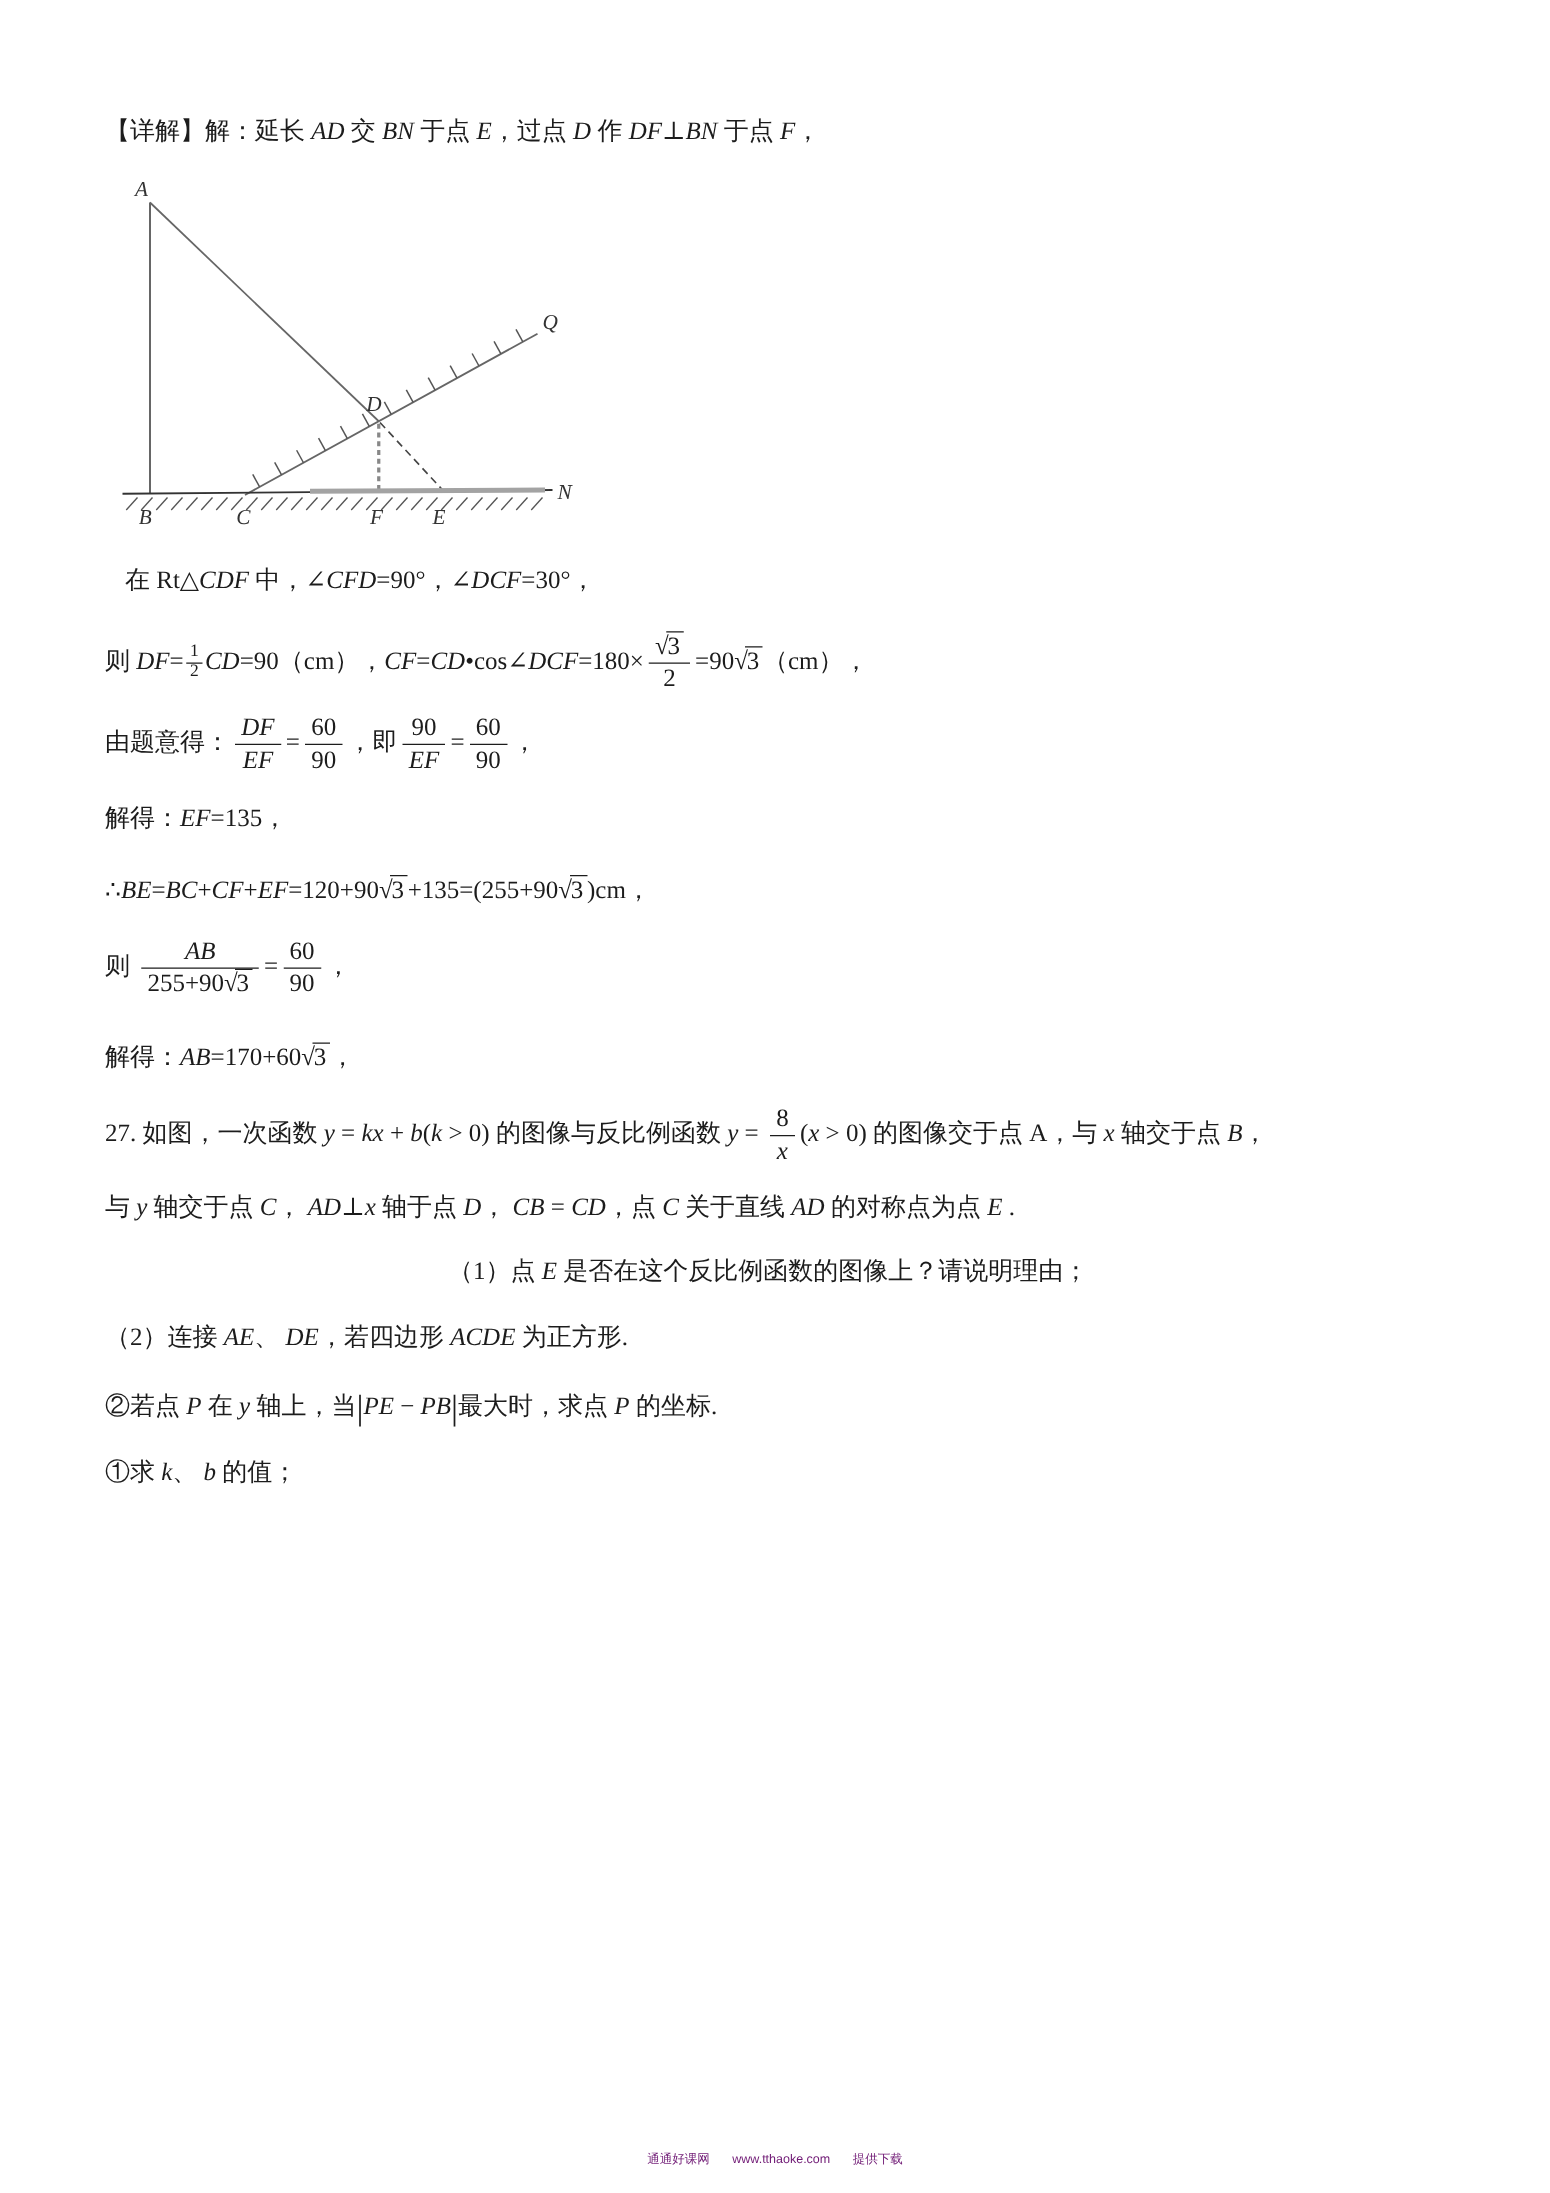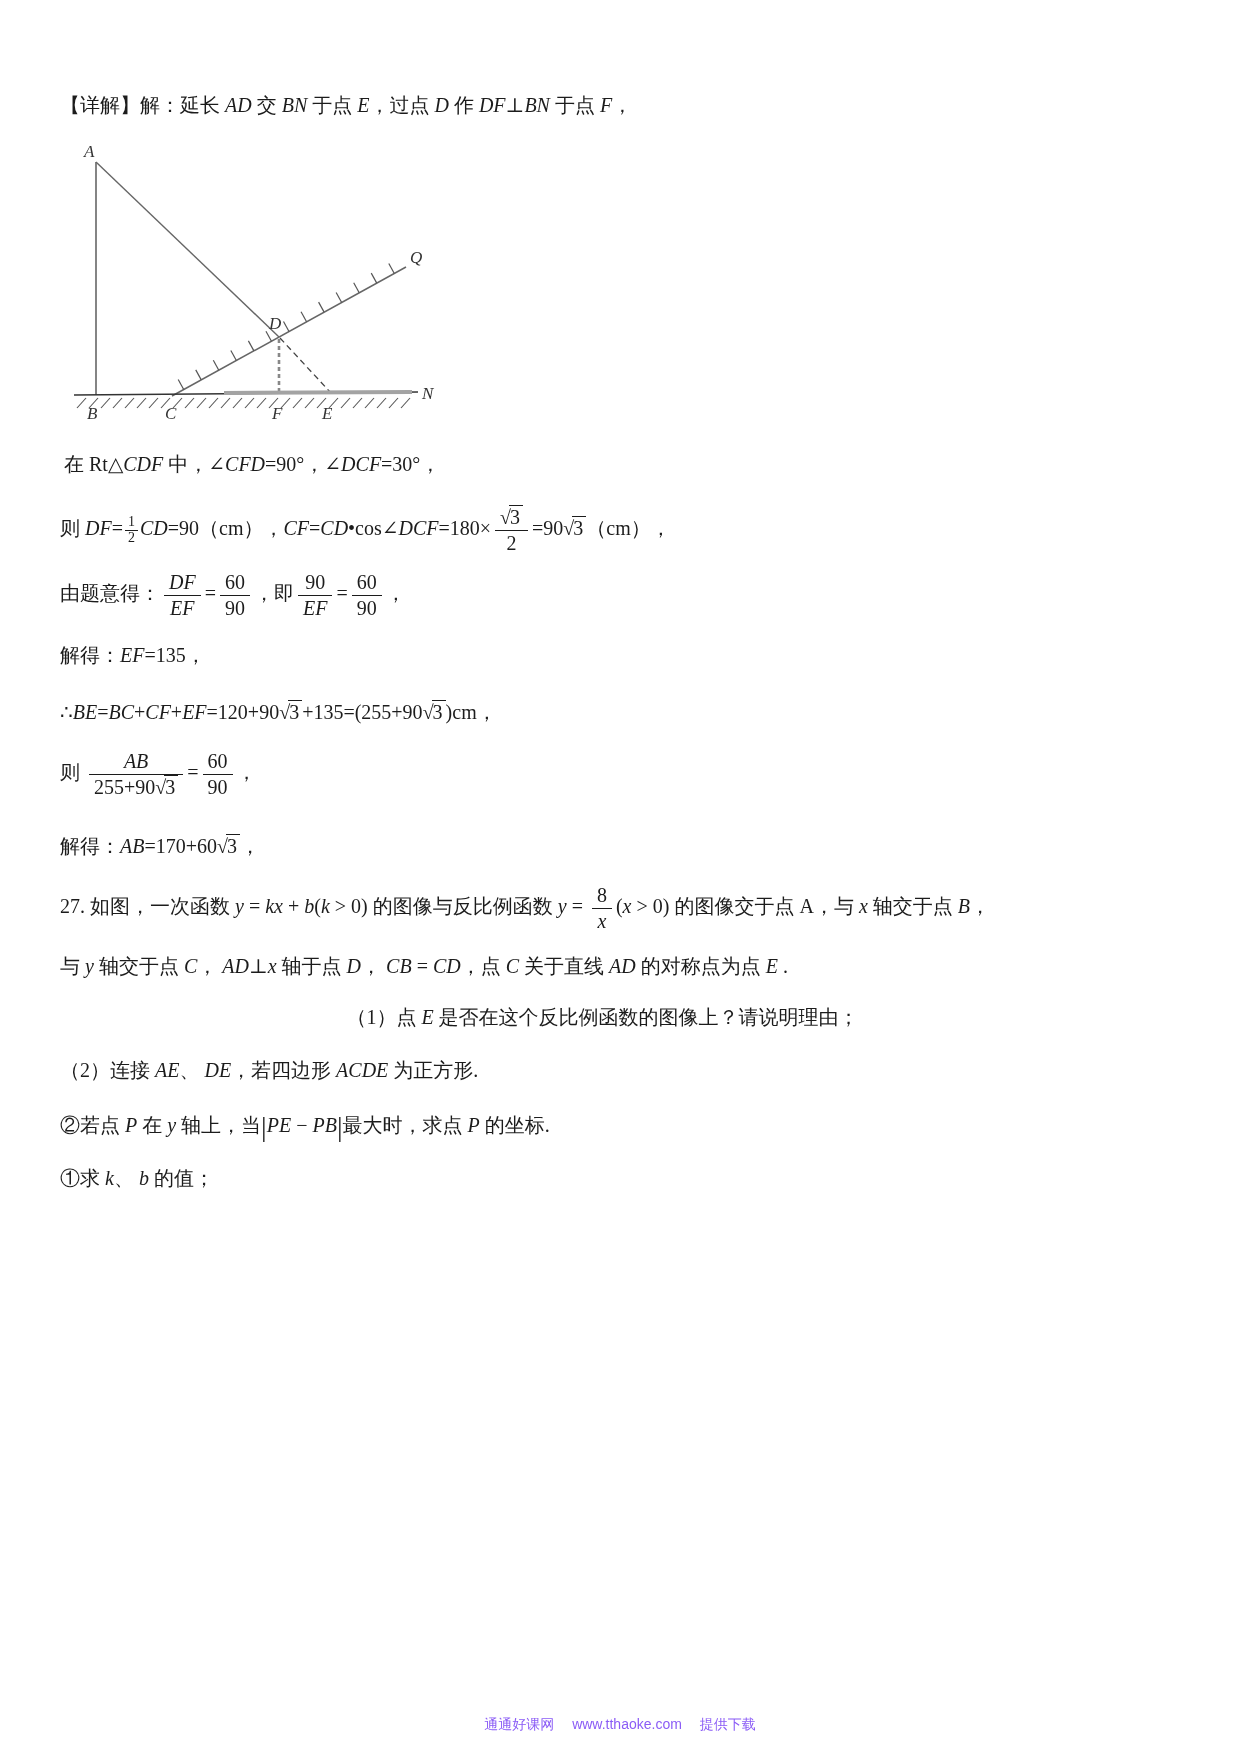--- a/index.html
+++ b/index.html
@@ -1,37 +1,37 @@
 <!DOCTYPE html>
 <html><head>
 <meta charset="utf-8">
 <style>
   html,body{margin:0;padding:0;}
   body{
     width:1240px;height:1754px;background:#ffffff;position:relative;
     font-family:"Liberation Serif","DejaVu Serif",serif;color:#1c1c1c;
     overflow:hidden;
   }
-  #content{padding:90px 95px 0 60px;box-sizing:border-box;}
+  #content{padding:90px 95px 0 84px;box-sizing:border-box;}
   .line{font-size:20px;line-height:1.55;}
   .v{font-style:italic;}
   .frac{display:inline-block;vertical-align:middle;text-align:center;margin:2px 4px;line-height:1.15;}
   .frac .num{display:block;border-bottom:1.5px solid #1c1c1c;padding:0 5px 1px;}
   .frac .den{display:block;padding:1px 5px 0;}
   .frac.sm{font-size:14px;margin:0 2px;line-height:1.05;}
   .frac.sm .num{padding:0 3px 0;border-bottom:1.2px solid #1c1c1c;}
   .frac.sm .den{padding:0 3px 0;}
   .sqrt{white-space:nowrap;}
   .sqrt .rdc{border-top:1.6px solid #1c1c1c;padding:0 3px 0 1px;margin-left:-2px;}
   .bigbar{font-size:28px;vertical-align:-4px;line-height:0;}
   .note{text-align:justify;line-height:2.35;}
   #figure{display:block;margin:14px 0 0 6px;}
   #figure text{font-size:17px;font-style:italic;fill:#333;font-family:"Liberation Serif","DejaVu Serif",serif;}
   #footer{position:absolute;left:0;bottom:20px;width:100%;text-align:center;
-          font-size:14px;color:#8b5cf6;font-family:"Liberation Sans","DejaVu Sans",sans-serif;}
+          font-size:10px;color:#701a75;font-family:"Liberation Sans","DejaVu Sans",sans-serif;}
   #footer span{margin:0 9px;}
 </style>
 </head>
 <body>
 
 <div id="content">
 
   <p class="line" style="margin:0;"><span class="t">【详解】解：延长 </span><span class="v">AD</span><span class="t"> 交 </span><span class="v">BN</span><span class="t"> 于点 </span><span class="v">E</span><span class="t">，过点 </span><span class="v">D</span><span class="t"> 作 </span><span class="v">DF</span><span class="t">⊥</span><span class="v">BN</span><span class="t"> 于点 </span><span class="v">F</span><span class="t">，</span></p>
 
   <svg id="figure" width="380" height="300" viewBox="0 0 380 300">
@@ -99,21 +99,21 @@
     <text x="18" y="22">A</text>
     <text x="344" y="128">Q</text>
     <text x="203" y="194">D</text>
     <text x="356" y="264">N</text>
     <text x="21" y="284">B</text>
     <text x="99" y="284">C</text>
     <text x="206" y="284">F</text>
     <text x="256" y="284">E</text>
   </svg>
 
-  <p class="line" style="margin:14px 4px 0;"><span class="t">在 Rt△</span><span class="v">CDF</span><span class="t"> 中，∠</span><span class="v">CFD</span><span class="t">=90°，∠</span><span class="v">DCF</span><span class="t">=30°，</span></p>
+  <p class="line" style="margin:14px 16px 0;"><span class="t">在 Rt△</span><span class="v">CDF</span><span class="t"> 中，∠</span><span class="v">CFD</span><span class="t">=90°，∠</span><span class="v">DCF</span><span class="t">=30°，</span></p>
   <p class="line" style="margin:24px 0 0;"><span class="t">则 </span><span class="v">DF</span><span class="t">=</span><span class="frac sm"><span class="num"><span class="t">1</span></span><span class="den"><span class="t">2</span></span></span><span class="v">CD</span><span class="t">=90（cm），</span><span class="v">CF</span><span class="t">=</span><span class="v">CD</span><span class="t">•cos∠</span><span class="v">DCF</span><span class="t">=180×</span><span class="frac"><span class="num"><span class="sqrt"><span>√</span><span class="rdc">3</span></span></span><span class="den"><span class="t">2</span></span></span><span class="t">=90</span><span class="sqrt"><span>√</span><span class="rdc">3</span></span><span class="t">（cm），</span></p>
   <p class="line" style="margin:12px 0 0;"><span class="t">由题意得：</span><span class="frac"><span class="num"><span class="v">DF</span></span><span class="den"><span class="v">EF</span></span></span><span class="t">=</span><span class="frac"><span class="num"><span class="t">60</span></span><span class="den"><span class="t">90</span></span></span><span class="t">，即</span><span class="frac"><span class="num"><span class="t">90</span></span><span class="den"><span class="v">EF</span></span></span><span class="t">=</span><span class="frac"><span class="num"><span class="t">60</span></span><span class="den"><span class="t">90</span></span></span><span class="t">，</span></p>
   <p class="line" style="margin:18px 0 0;"><span class="t">解得：</span><span class="v">EF</span><span class="t">=135，</span></p>
   <p class="line" style="margin:26px 0 0;"><span class="t">∴</span><span class="v">BE</span><span class="t">=</span><span class="v">BC</span><span class="t">+</span><span class="v">CF</span><span class="t">+</span><span class="v">EF</span><span class="t">=120+90</span><span class="sqrt"><span>√</span><span class="rdc">3</span></span><span class="t">+135=(255+90</span><span class="sqrt"><span>√</span><span class="rdc">3</span></span><span class="t">)cm，</span></p>
   <p class="line" style="margin:20px 0 0;"><span class="t">则 </span><span class="frac"><span class="num"><span class="v">AB</span></span><span class="den"><span class="t">255+90</span><span class="sqrt"><span>√</span><span class="rdc">3</span></span></span></span><span class="t">=</span><span class="frac"><span class="num"><span class="t">60</span></span><span class="den"><span class="t">90</span></span></span><span class="t">，</span></p>
   <p class="line" style="margin:30px 0 12px;"><span class="t">解得：</span><span class="v">AB</span><span class="t">=170+60</span><span class="sqrt"><span>√</span><span class="rdc">3</span></span><span class="t">，</span></p>
 
 
   <p class="line" style="margin:20px 0 0;"><span class="t">27. 如图，一次函数 </span><span class="v">y</span><span class="t"> = </span><span class="v">kx</span><span class="t"> + </span><span class="v">b</span><span class="t">(</span><span class="v">k</span><span class="t"> &gt; 0) 的图像与反比例函数 </span><span class="v">y</span><span class="t"> = </span><span class="frac"><span class="num"><span class="t">8</span></span><span class="den"><span class="v">x</span></span></span><span class="t">(</span><span class="v">x</span><span class="t"> &gt; 0) 的图像交于点 </span><span class="t">A</span><span class="t">，与 </span><span class="v">x</span><span class="t"> 轴交于点 </span><span class="v">B</span><span class="t">，</span></p>
   <p class="line" style="margin:16px 0 0;"><span class="t">与 </span><span class="v">y</span><span class="t"> 轴交于点 </span><span class="v">C</span><span class="t">， </span><span class="v">AD</span><span class="t">⊥</span><span class="v">x</span><span class="t"> 轴于点 </span><span class="v">D</span><span class="t">， </span><span class="v">CB</span><span class="t"> = </span><span class="v">CD</span><span class="t">，点 </span><span class="v">C</span><span class="t"> 关于直线 </span><span class="v">AD</span><span class="t"> 的对称点为点 </span><span class="v">E</span><span class="t"> .</span></p>

